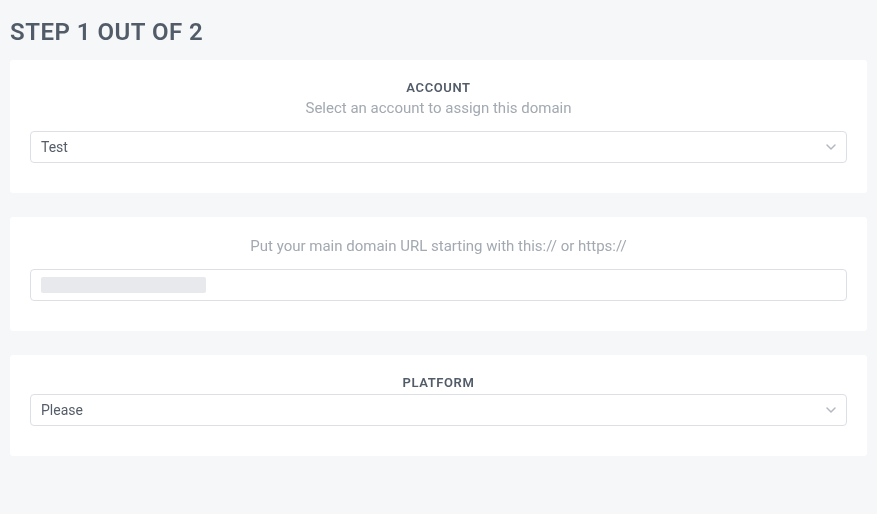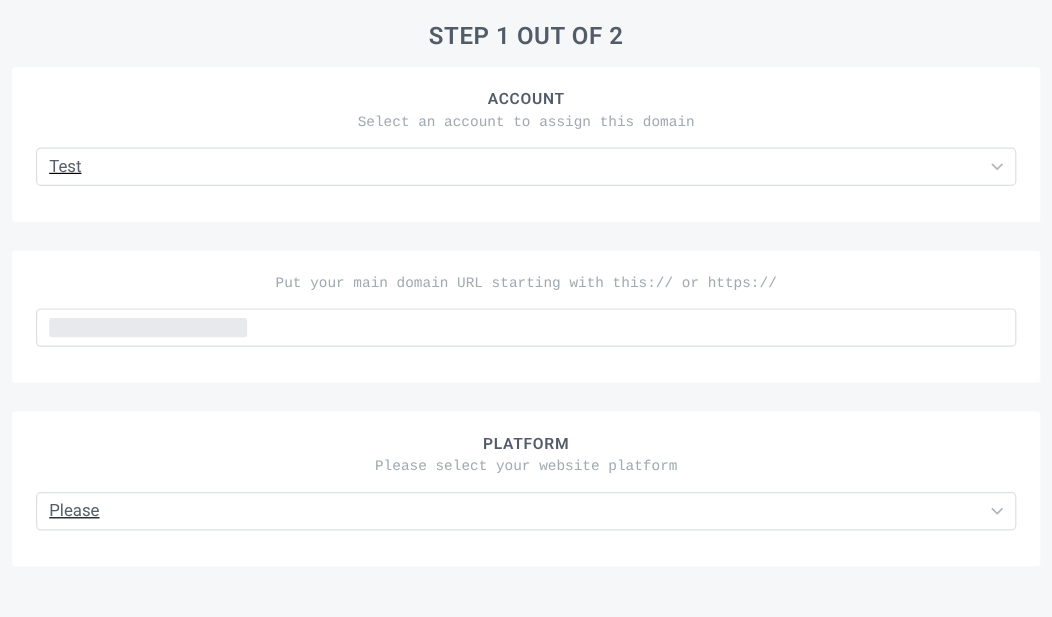--- a/index.html
+++ b/index.html
@@ -8,51 +8,48 @@
       padding: 0;
     }
     body {
       font-family: -apple-system, BlinkMacSystemFont, "Segoe UI", Roboto, Helvetica, Arial, sans-serif;
       background: #f6f7f9;
       width: 877px;
       height: 514px;
       overflow: hidden;
     }
     .page-title {
-      font-size: 20px;
+      font-size: 24px;
       font-weight: 600;
       color: #525c69;
       letter-spacing: 0.5px;
       padding: 18px 10px 14px 10px;
-      text-align: center;
     }
     .card {
       background: #ffffff;
       border-radius: 3px;
       padding: 20px 20px 30px 20px;
       margin: 0 10px 24px 10px;
       text-align: center;
     }
     .section-title {
       font-size: 13px;
       font-weight: 600;
       letter-spacing: 0.6px;
       color: #525c69;
       margin-bottom: 4px;
     }
     .section-hint {
-      font-size: 12px;
+      font-size: 15px;
       color: #a2a9b1;
       margin-bottom: 14px;
-      font-family: Liberation Mono, monospace;
     }
     .select-wrap {
       position: relative;
       width: 100%;
-      text-decoration: underline;
     }
     .select {
       width: 100%;
       height: 32px;
       border: 1px solid #dcdfe4;
       border-radius: 4px;
       background: #ffffff;
       padding: 0 28px 0 10px;
       font-size: 14px;
       color: #555d68;
@@ -112,21 +109,20 @@
 
 <div class="card">
   <div class="section-hint">Put your main domain URL starting with this:// or https://</div>
   <div class="text-input">
     <span class="redacted"></span>
   </div>
 </div>
 
 <div class="card">
   <div class="section-title">PLATFORM</div>
-  <div class="section-hint">Please select your website platform</div>
   <div class="select-wrap">
     <div class="select">
       <span>Please</span>
     </div>
     <span class="chevron">
       <svg width="12" height="12" viewBox="0 0 12 12">
           <path d="M2 4 L6 8 L10 4" fill="none" stroke="#b3b8c0" stroke-width="1.5" stroke-linecap="round" stroke-linejoin="round"></path>
         </svg>
     </span>
   </div>

